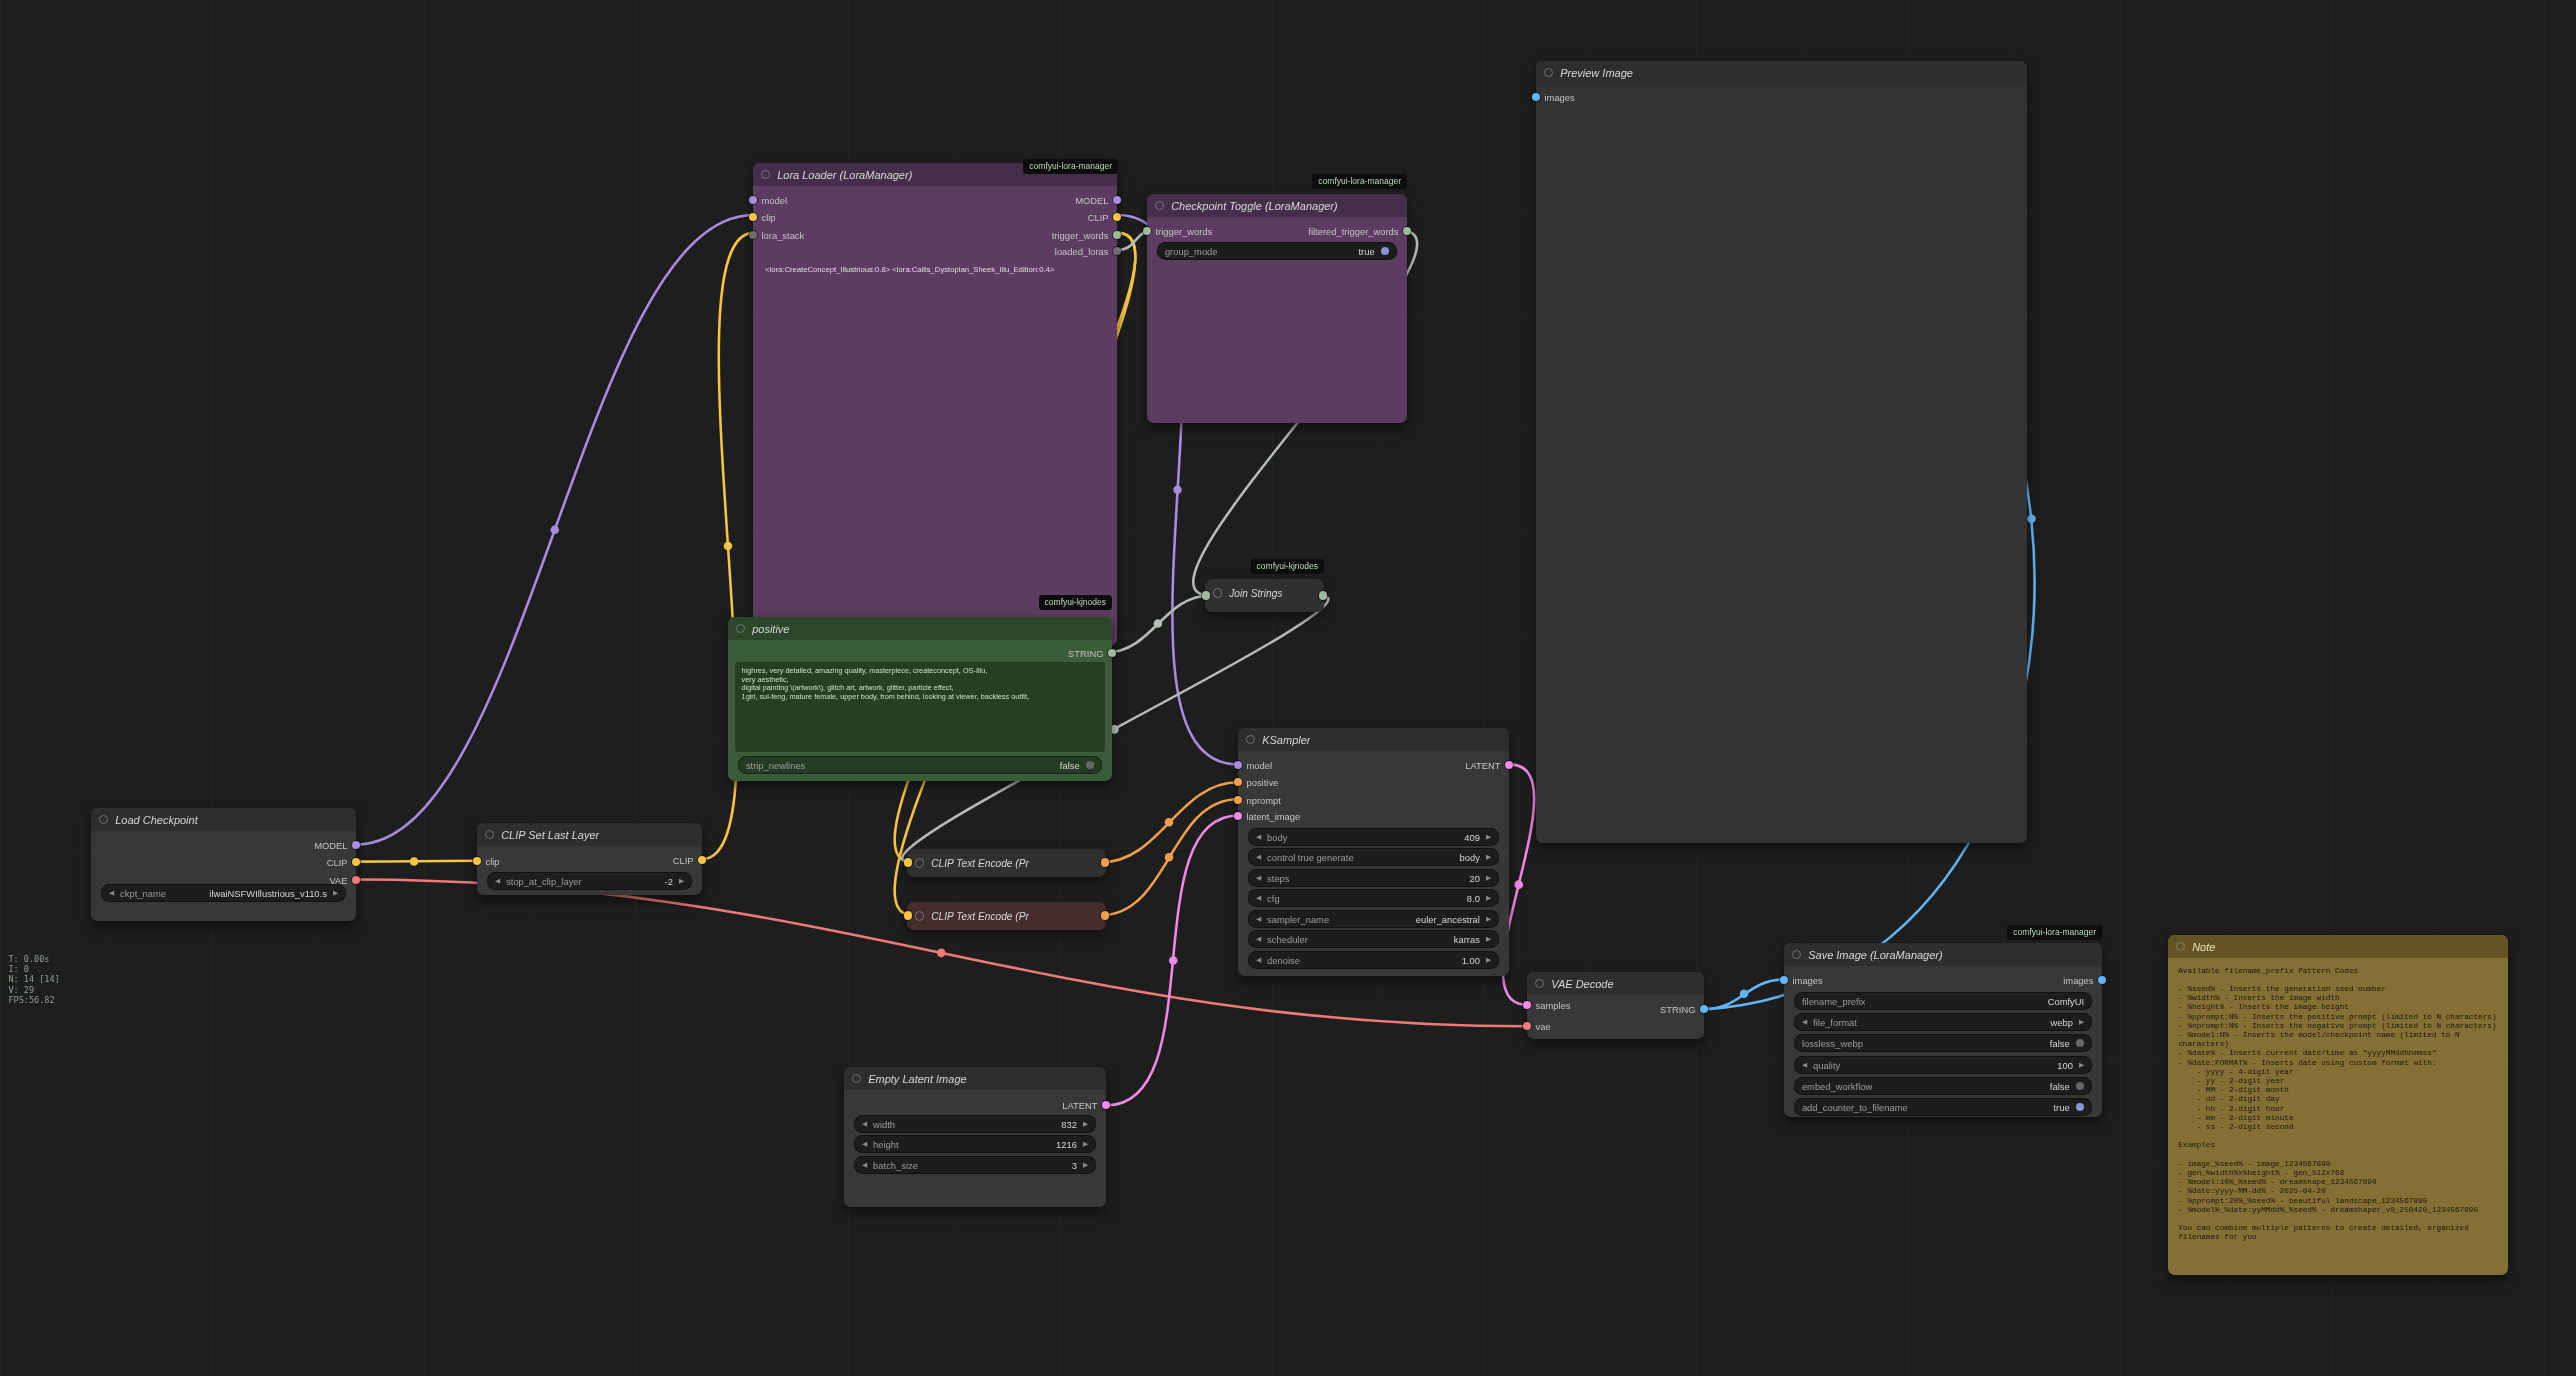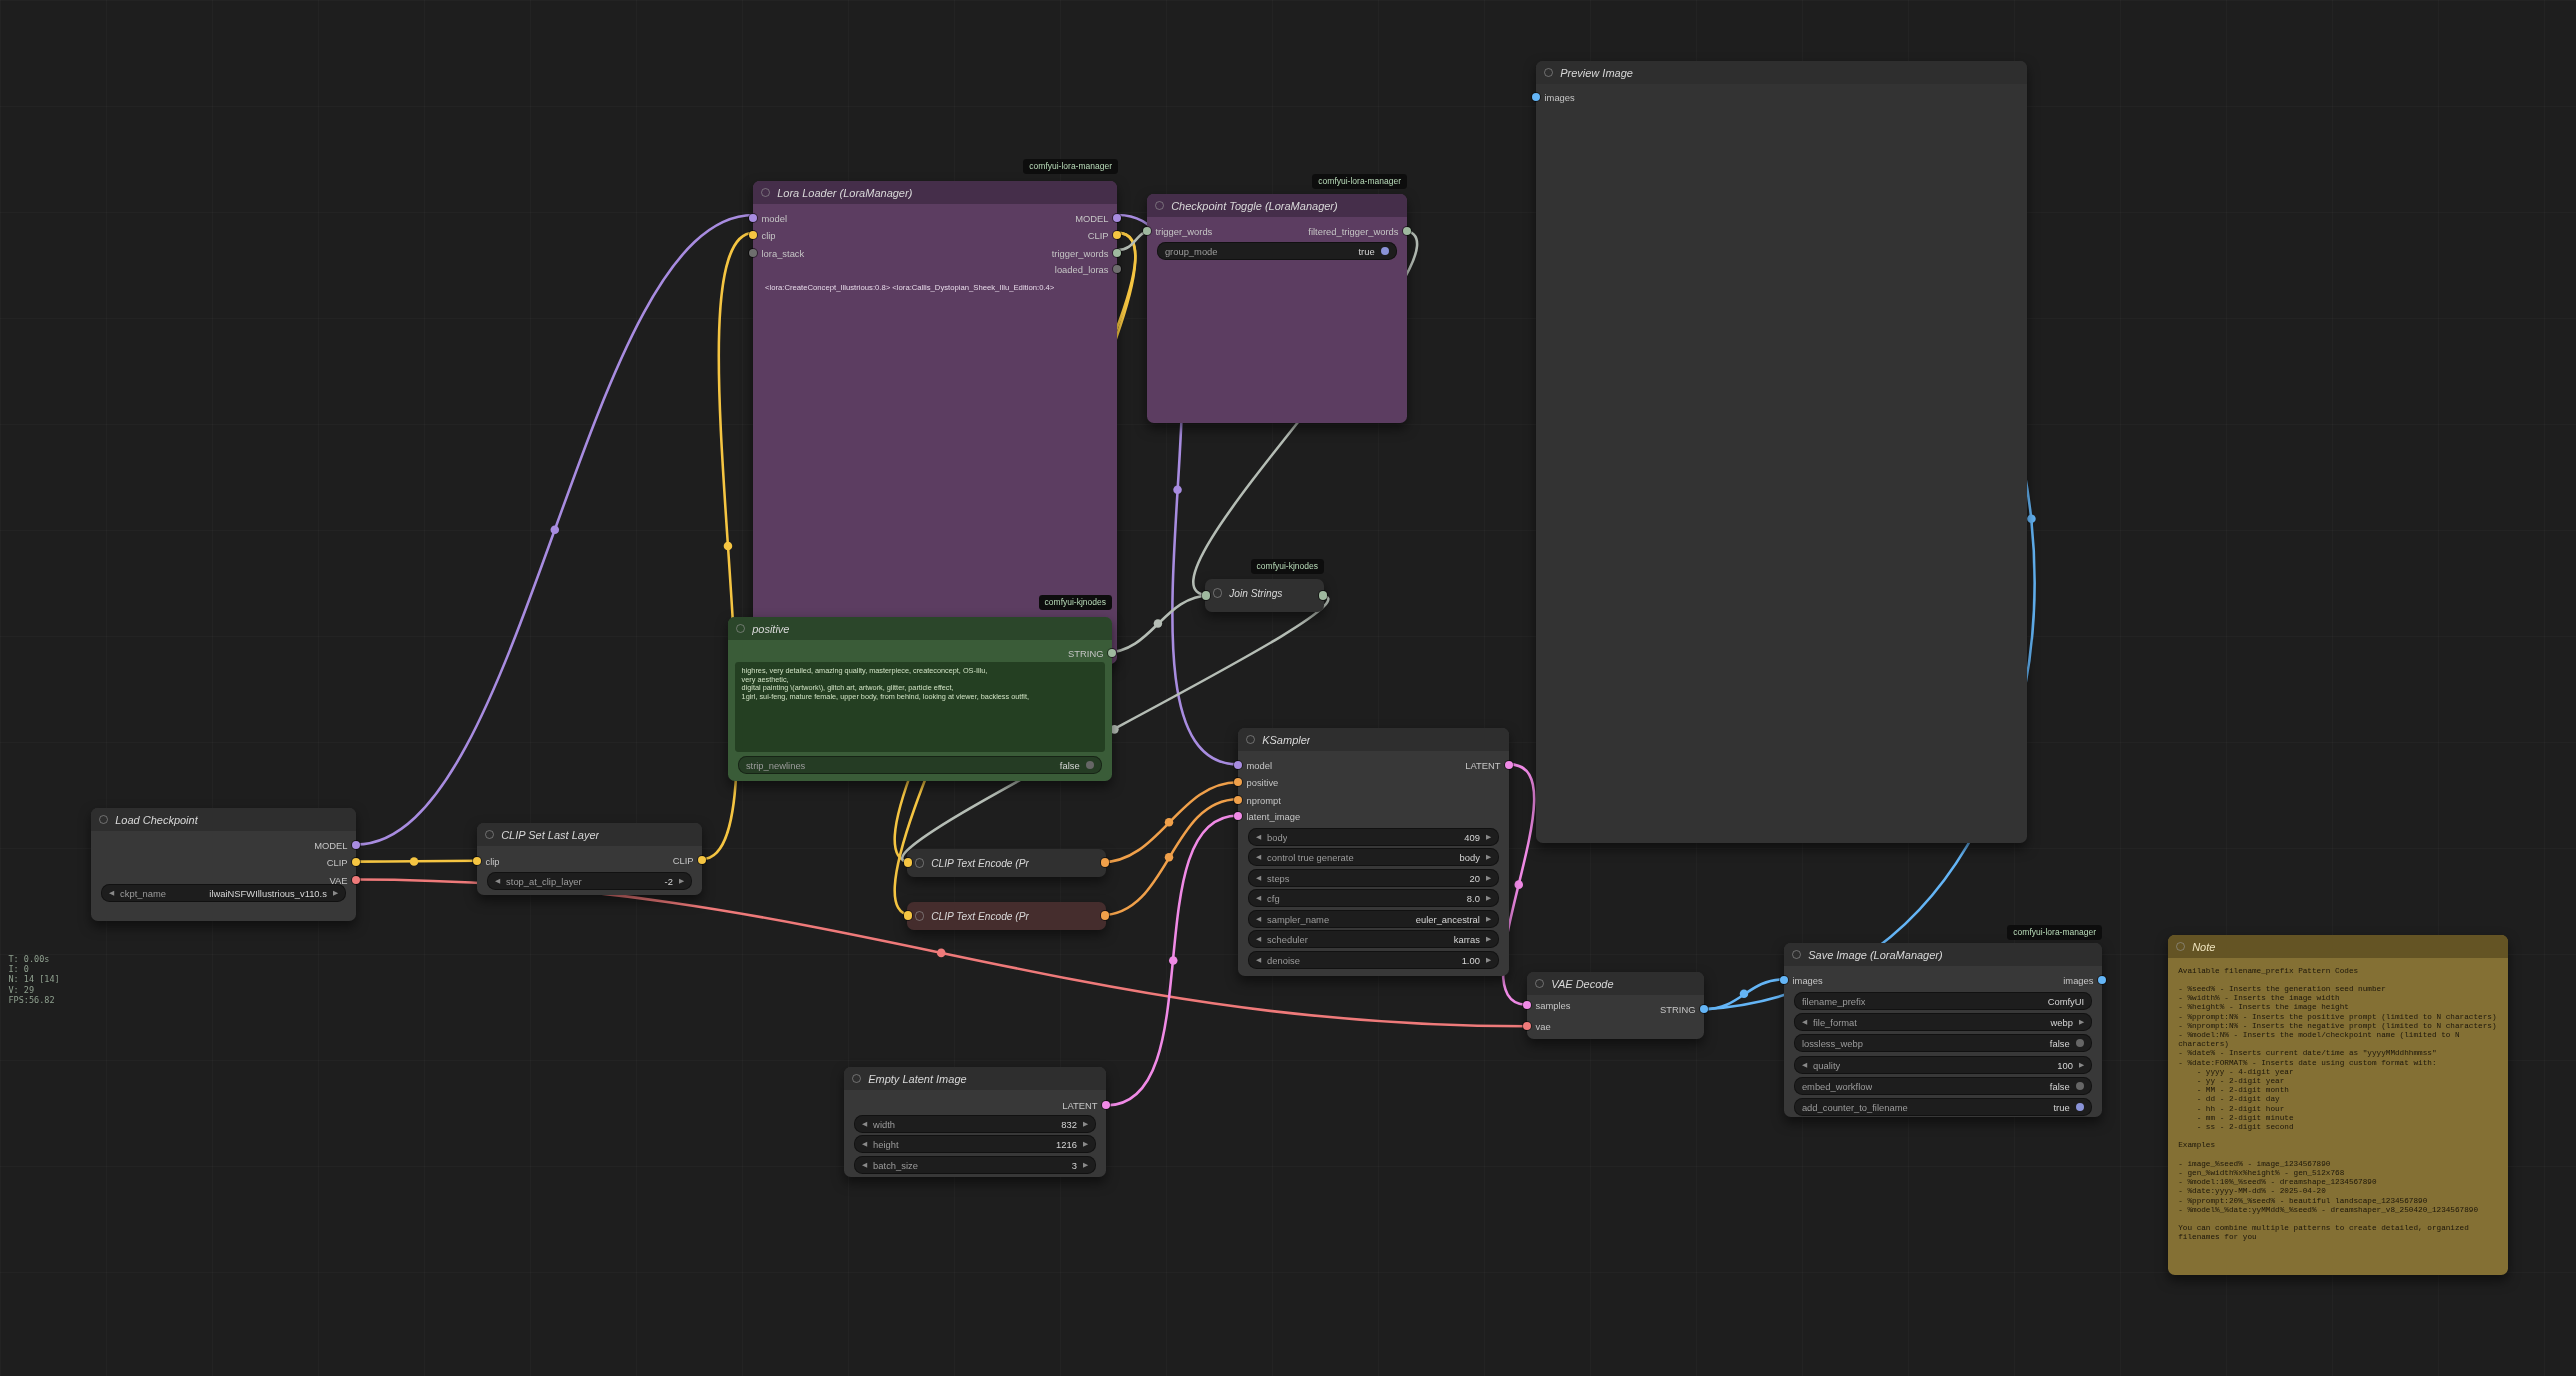--- a/index.html
+++ b/index.html
@@ -147,21 +147,21 @@
       <span>CLIP</span>
     </div>
     <div class="widget" style="top:49px">
       <span class="arr">◀</span>
       <span class="w-label">stop_at_clip_layer</span>
       <span class="w-value">-2</span>
       <span class="arr">▶</span>
     </div>
   </div>
 
-  <div class="node purple" style="left:753px;top:181px;width:364px;height:483px">
+  <div class="node purple" style="left:753px;top:163px;width:364px;height:483px">
     <div class="hdr">
       <span class="cdot"></span>
       <span class="title">Lora Loader (LoraManager)</span>
     </div>
     <div class="slot in" style="top:32px">
       <span class="dot" style="background:#a88ce0"></span>
       <span>model</span>
     </div>
     <div class="slot in" style="top:49px">
       <span class="dot" style="background:#f5c542"></span>
@@ -319,21 +319,21 @@
       <span class="arr">▶</span>
     </div>
     <div class="widget" style="top:223px">
       <span class="arr">◀</span>
       <span class="w-label">denoise</span>
       <span class="w-value">1.00</span>
       <span class="arr">▶</span>
     </div>
   </div>
 
-  <div class="node" style="left:844px;top:1067px;width:262px;height:110px">
+  <div class="node" style="left:844px;top:1067px;width:262px;height:140px">
     <div class="hdr">
       <span class="cdot"></span>
       <span class="title">Empty Latent Image</span>
     </div>
     <div class="slot out" style="top:33px">
       <span class="dot" style="background:#f08ae6"></span>
       <span>LATENT</span>
     </div>
     <div class="widget" style="top:48px">
       <span class="arr">◀</span>

